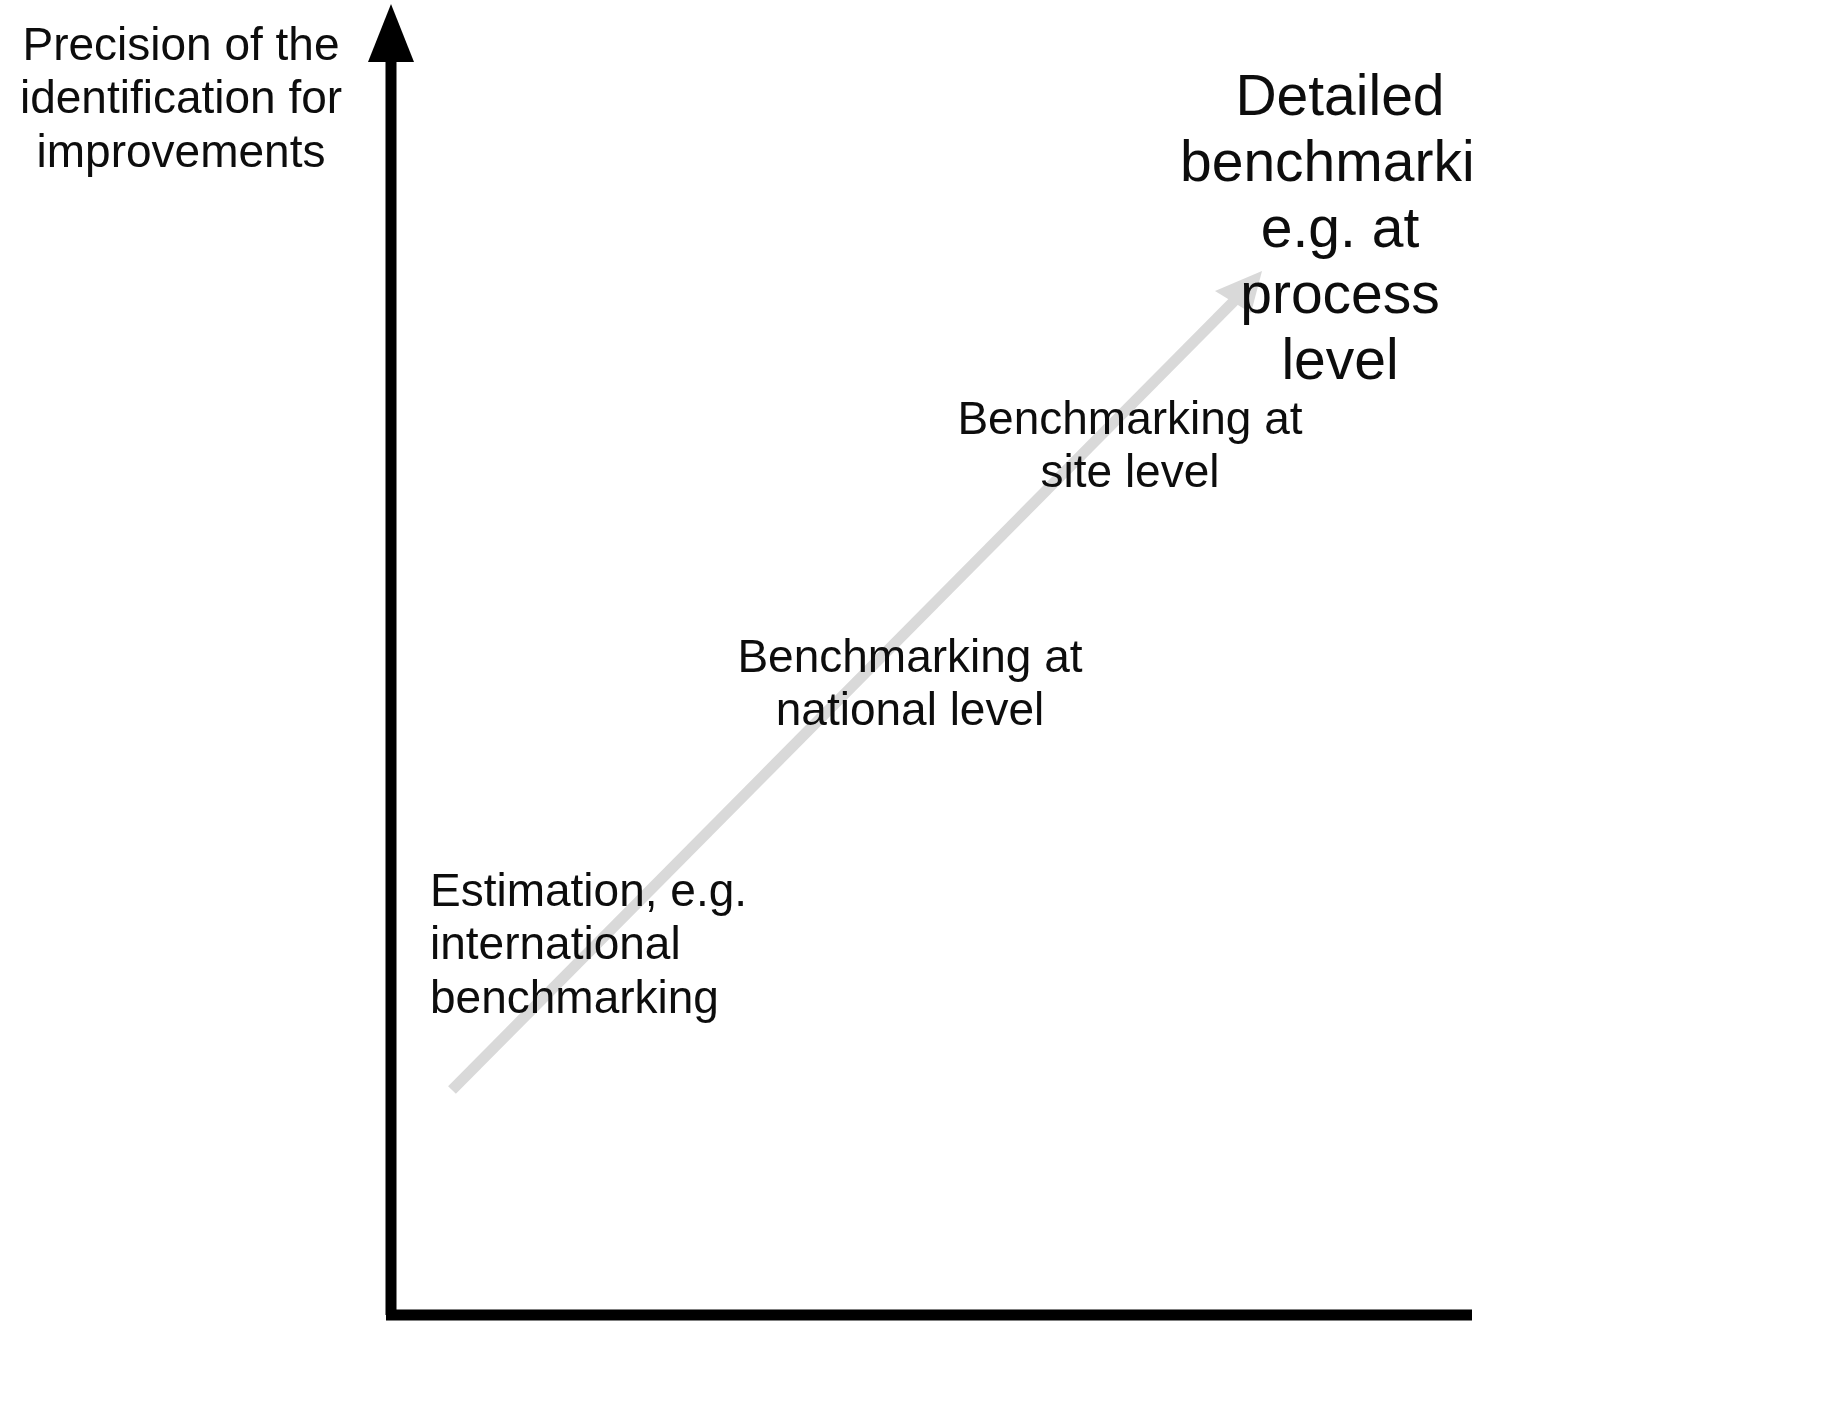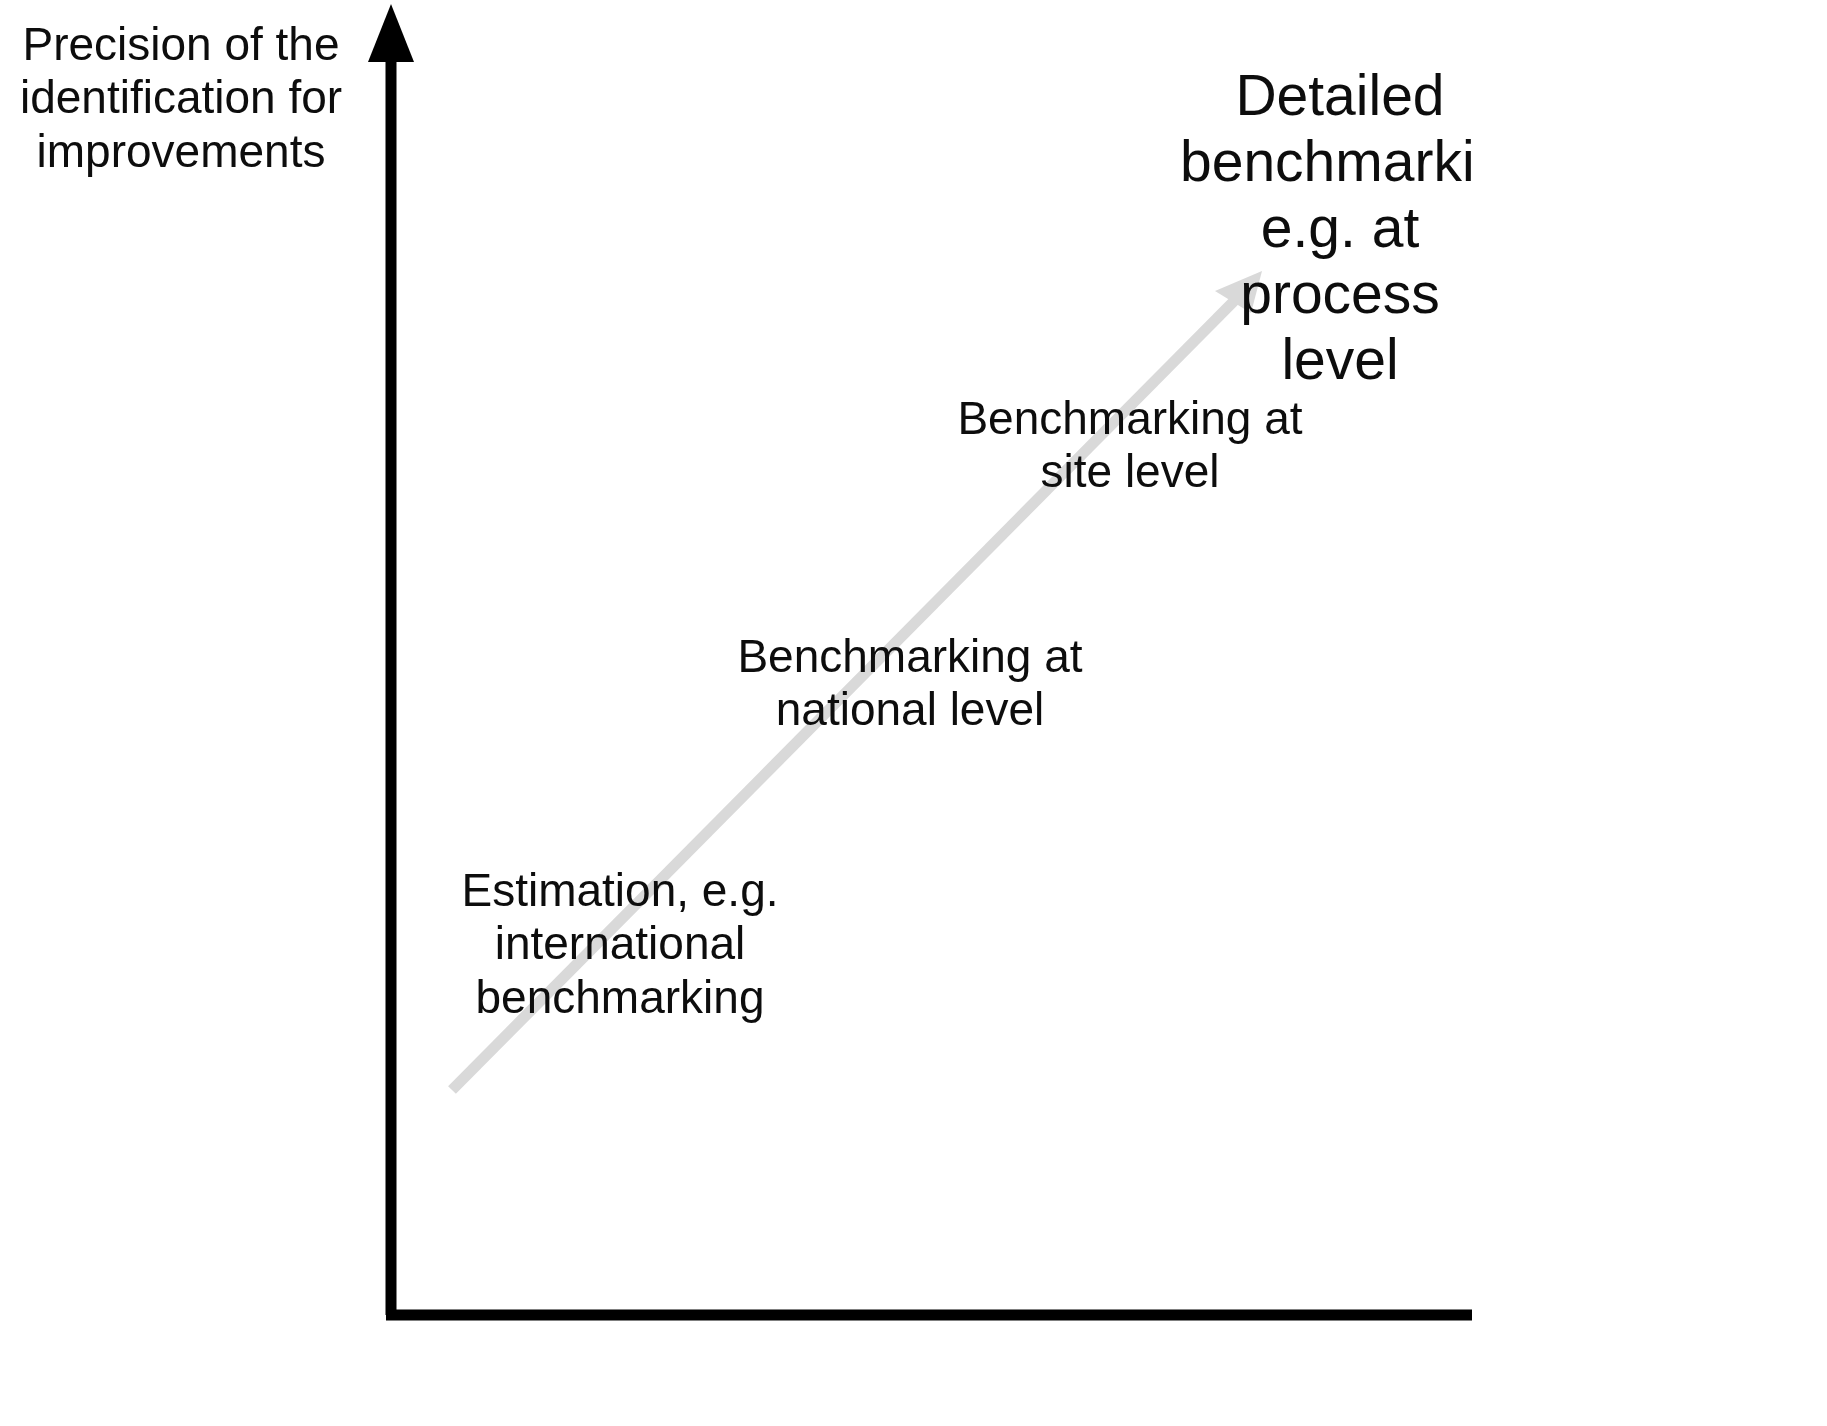--- a/index.html
+++ b/index.html
@@ -51,21 +51,20 @@
     width: 660px;
     text-align: center;
     font-size: 46px;
   }
 
   
   #label-estimation {
     left: 430px;
     top: 864px;
     width: 380px;
-    text-align: center;
     font-size: 46px;
   }
   #label-national {
     left: 700px;
     top: 630px;
     width: 420px;
     text-align: center;
     font-size: 46px;
   }
   #label-site {

